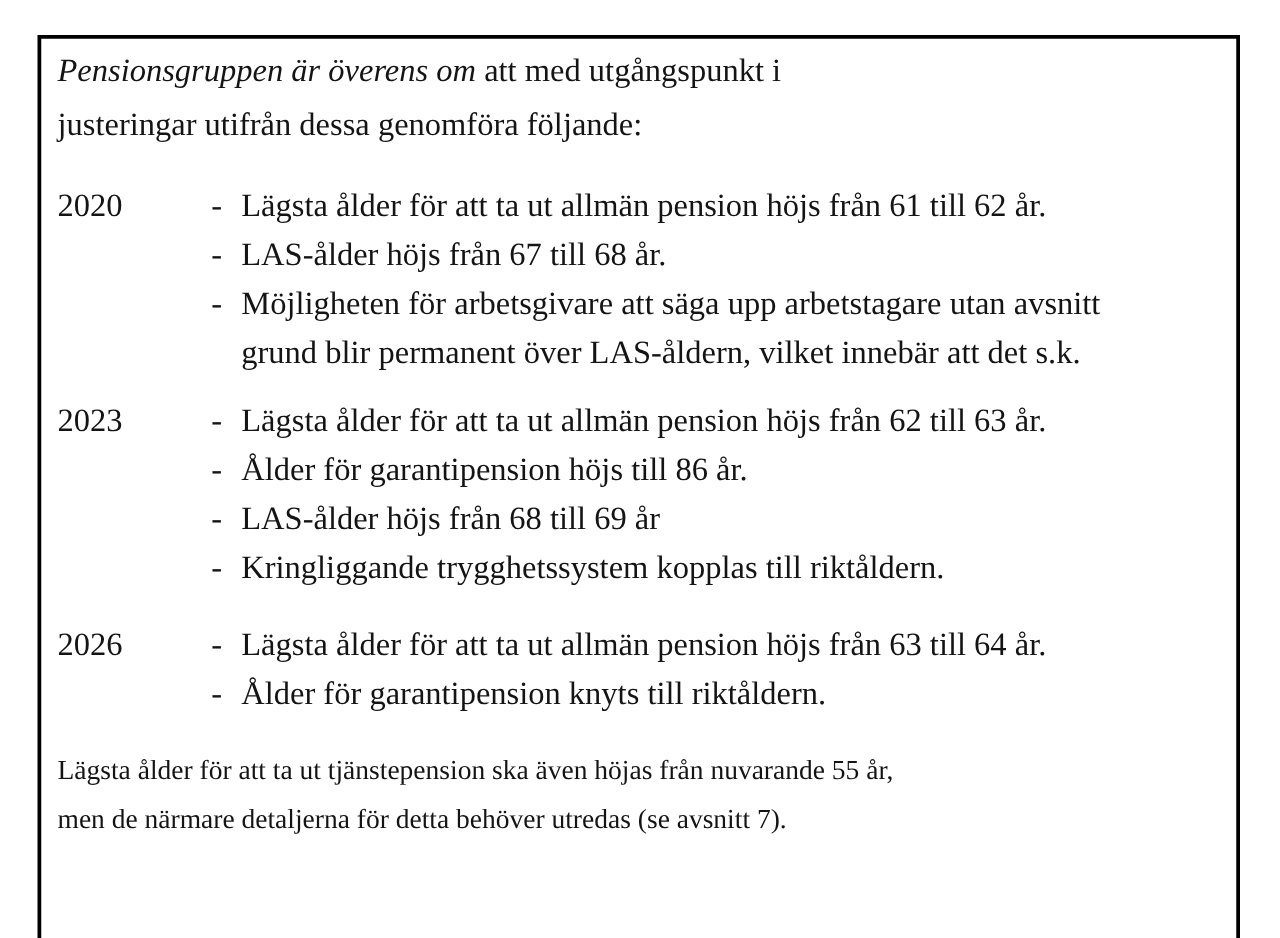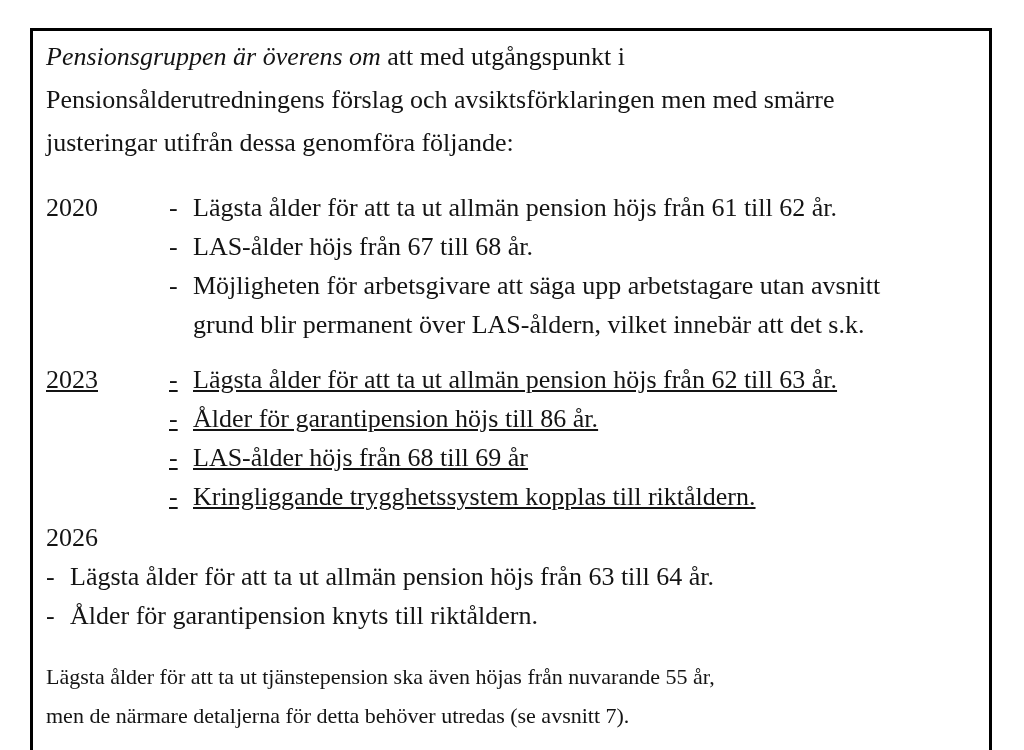--- a/index.html
+++ b/index.html
@@ -31,22 +31,22 @@
   .intro em {
     font-style: italic;
     font-weight: normal;
   }
   .year-block {
     display: flex;
     align-items: flex-start;
     justify-content: space-between;
   }
   .yb-2020 { margin-top: 24px; }
-  .yb-2023 { margin-top: 16px; text-decoration: underline; }
-  .yb-2026 { margin-top: 2px; flex-direction: column; }
+  .yb-2023 { margin-top: 16px; }
+  .yb-2026 { margin-top: 23px; }
   .year-label {
     flex: none;
     width: 123px;
     font-size: 26px;
     line-height: 39px;
   }
   .rows { flex: 1; min-width: 0; }
   .row {
     display: flex;
     white-space: nowrap;
@@ -64,21 +64,20 @@
     line-height: 39px;
   }
 </style>
 </head>
 <body>
 
 <div class="doc-box">
 
   <div class="intro">
     <div class="line"><em>Pensionsgruppen är överens om</em><span> att med utgångspunkt i</span></div>
-    <div class="line"><span>Pensionsålderutredningens förslag och avsiktsförklaringen men med smärre</span></div>
     <div class="line"><span>justeringar utifrån dessa genomföra följande:</span></div>
   </div>
 
   <div class="year-block yb-2020">
     <div class="year-label">2020</div>
     <div class="rows">
       <div class="row">
           <span class="marker">-</span>
           <span class="text">Lägsta ålder för att ta ut allmän pension höjs från 61 till 62 år.</span>
         </div>

